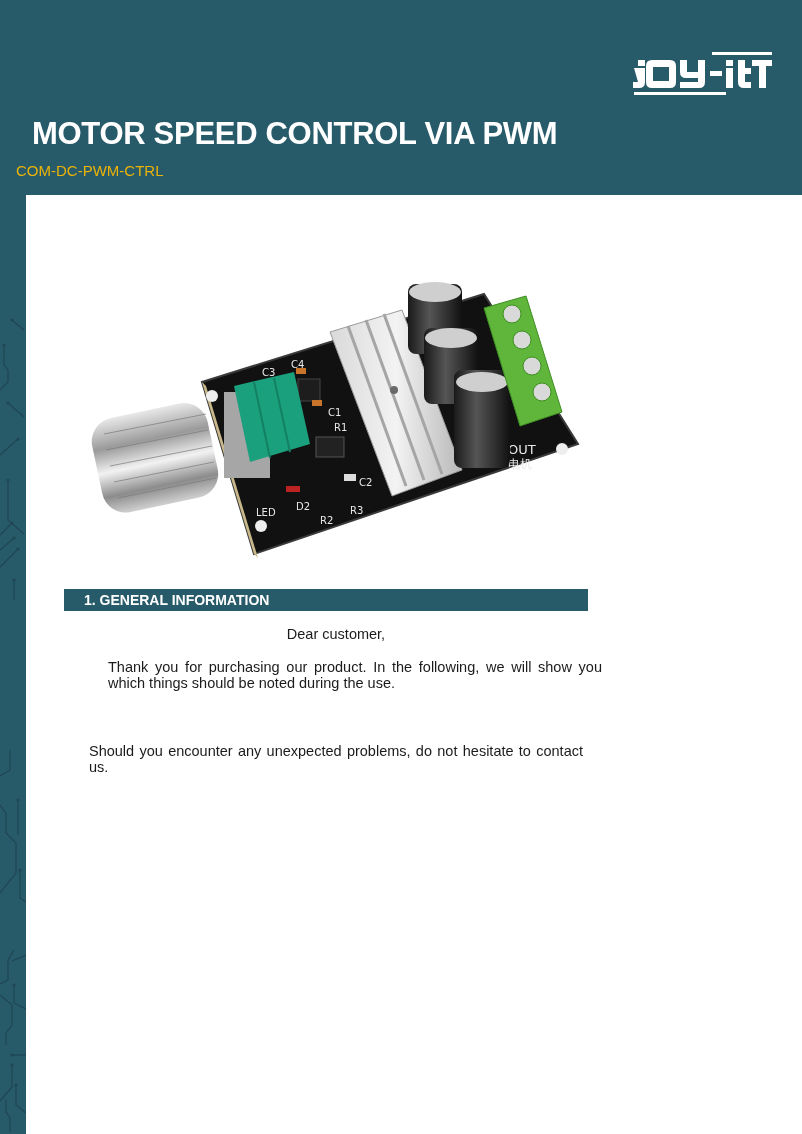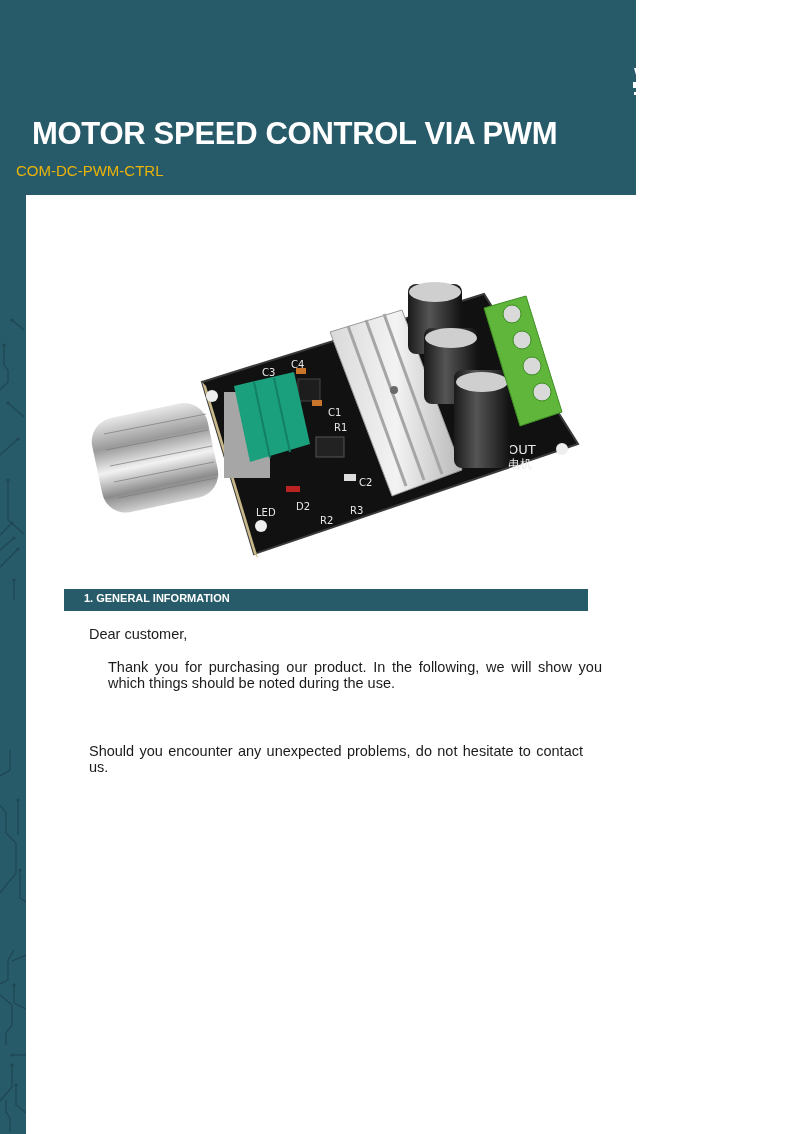--- a/index.html
+++ b/index.html
@@ -1,29 +1,29 @@
 <!DOCTYPE html>
 <html><head>
 <meta charset="utf-8">
 <style>
   html, body { margin:0; padding:0; }
   body { width:802px; height:1134px; position:relative; background:#ffffff; overflow:hidden;
          font-family:"Liberation Sans", "DejaVu Sans", sans-serif; }
-  .header { position:absolute; left:0; top:0; width:636px; height:195px; background:#285b6a;text-decoration:underline; }
+  .header { position:absolute; left:0; top:0; width:802px; height:195px; background:#285b6a;text-decoration:underline; }
   .side { position:absolute; left:0; top:195px; width:26px; height:939px; background:#285b6a; }
   .side svg { position:absolute; left:0; top:0; }
   .logo { position:absolute; left:630px; top:46px; width:146px; height:52px; }
   .title { position:absolute; left:32px; top:116px; color:#ffffff; font-weight:bold;
            font-size:31px; letter-spacing:-0.3px; font-family:"Liberation Sans", sans-serif; }
   .subtitle { position:absolute; left:16px; top:162px; color:#eab308; font-size:15px;
               font-family:"Liberation Sans", sans-serif; }
   .product { position:absolute; left:84px; top:274px; width:500px; height:290px; }
   .section-bar { position:absolute; left:64px; top:589px; width:524px; height:22px; background:#285b6a; }
-  .section-title { position:absolute; left:20px; top:3px; color:#ffffff; font-weight:bold; font-size:11px; }
-  .body-text { position:absolute; left:89px; width:494px; font-size:14.5px; color:#1b1b1b; line-height:16px; }
+  .section-title { position:absolute; left:20px; top:3px; color:#ffffff; font-weight:bold; font-size:14px; }
+  .body-text { position:absolute; left:89px; width:494px; font-size:14.5px; color:#1b1b1b; line-height:16px;text-align:center; }
   .justify { text-align:justify; text-align-last:left; }
 </style>
 </head>
 <body>
 
 <div class="header">
   <svg class="logo" viewBox="0 0 146 52">
     <rect x="82" y="6" width="60" height="3" fill="#fff"></rect>
 
     <rect x="8" y="14" width="7" height="6" fill="#fff"></rect>

